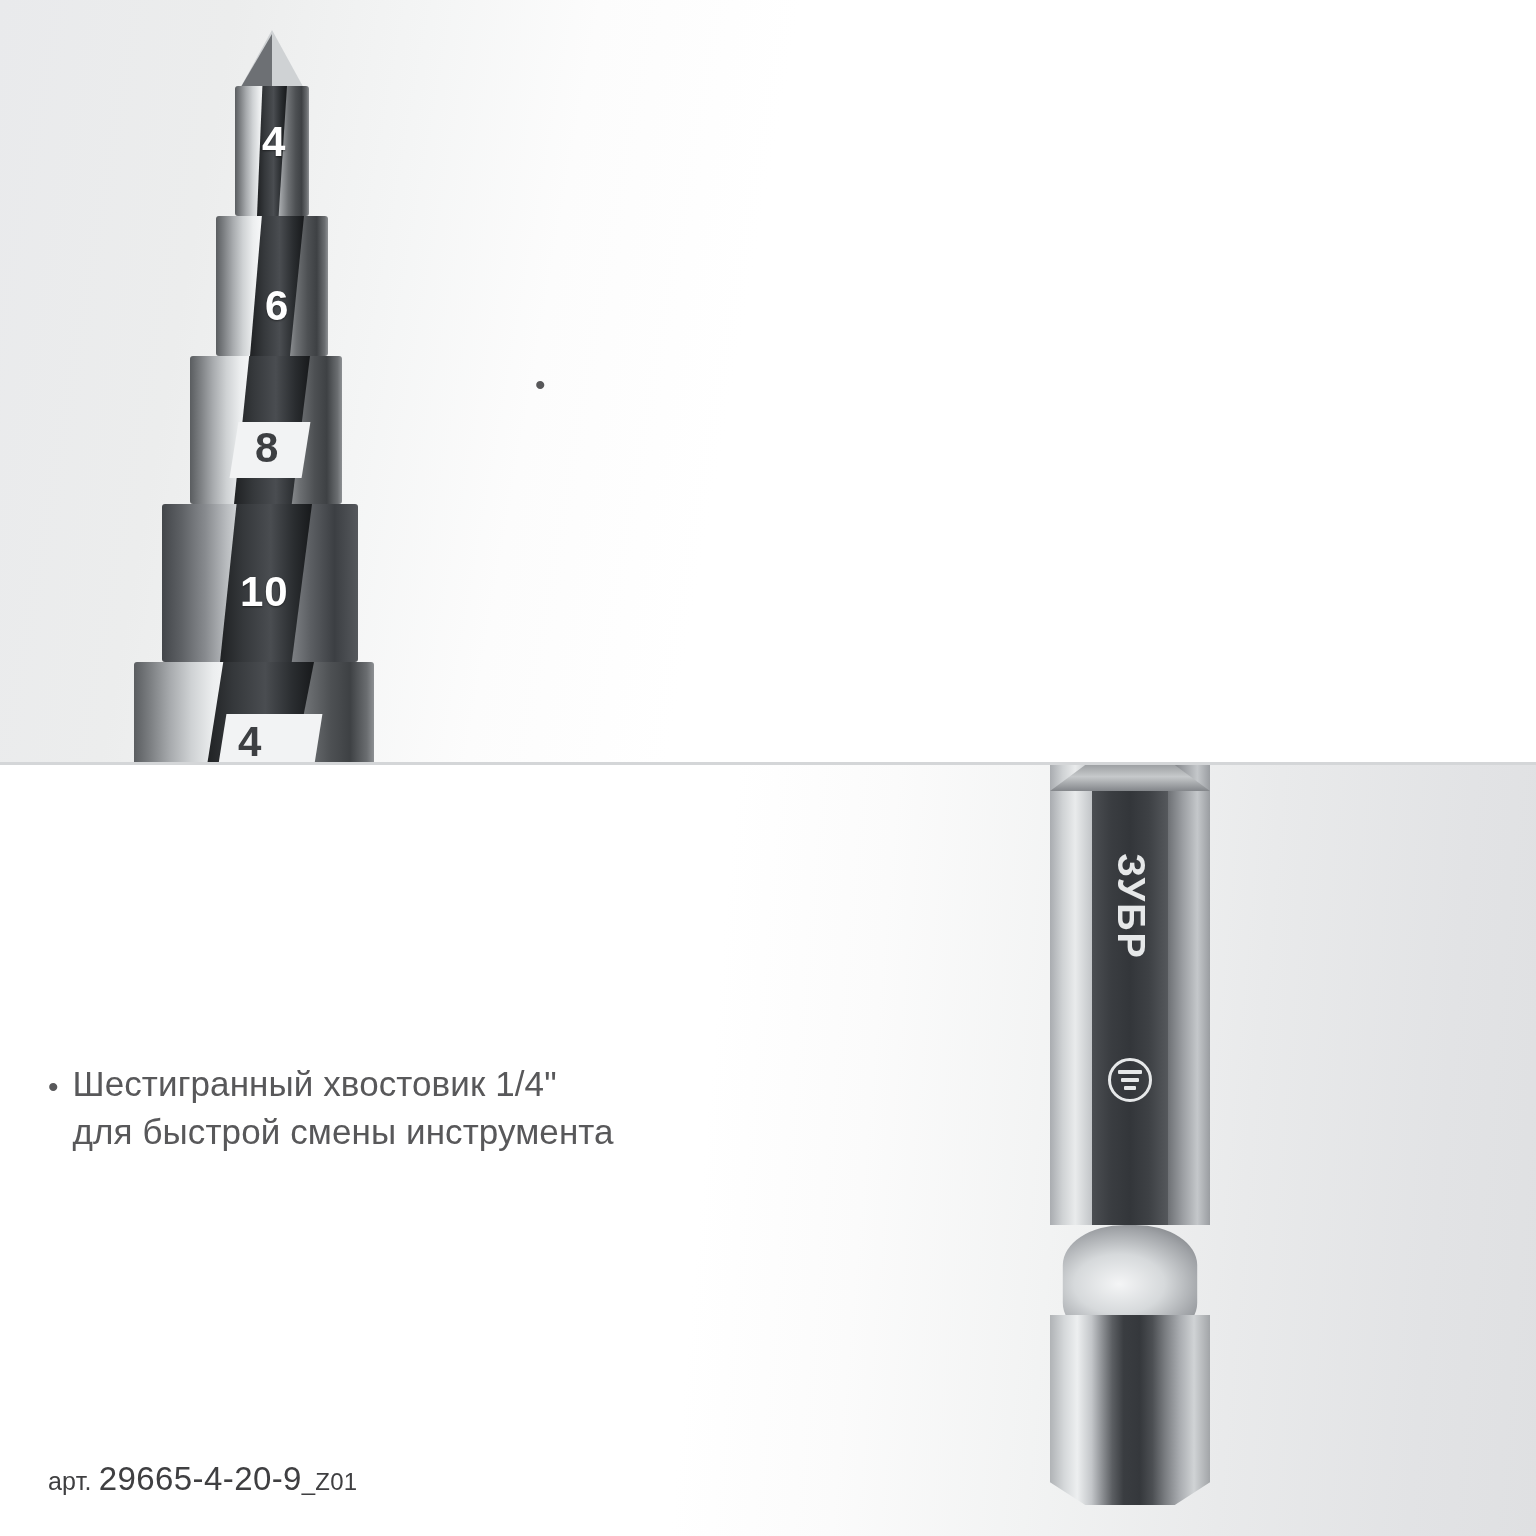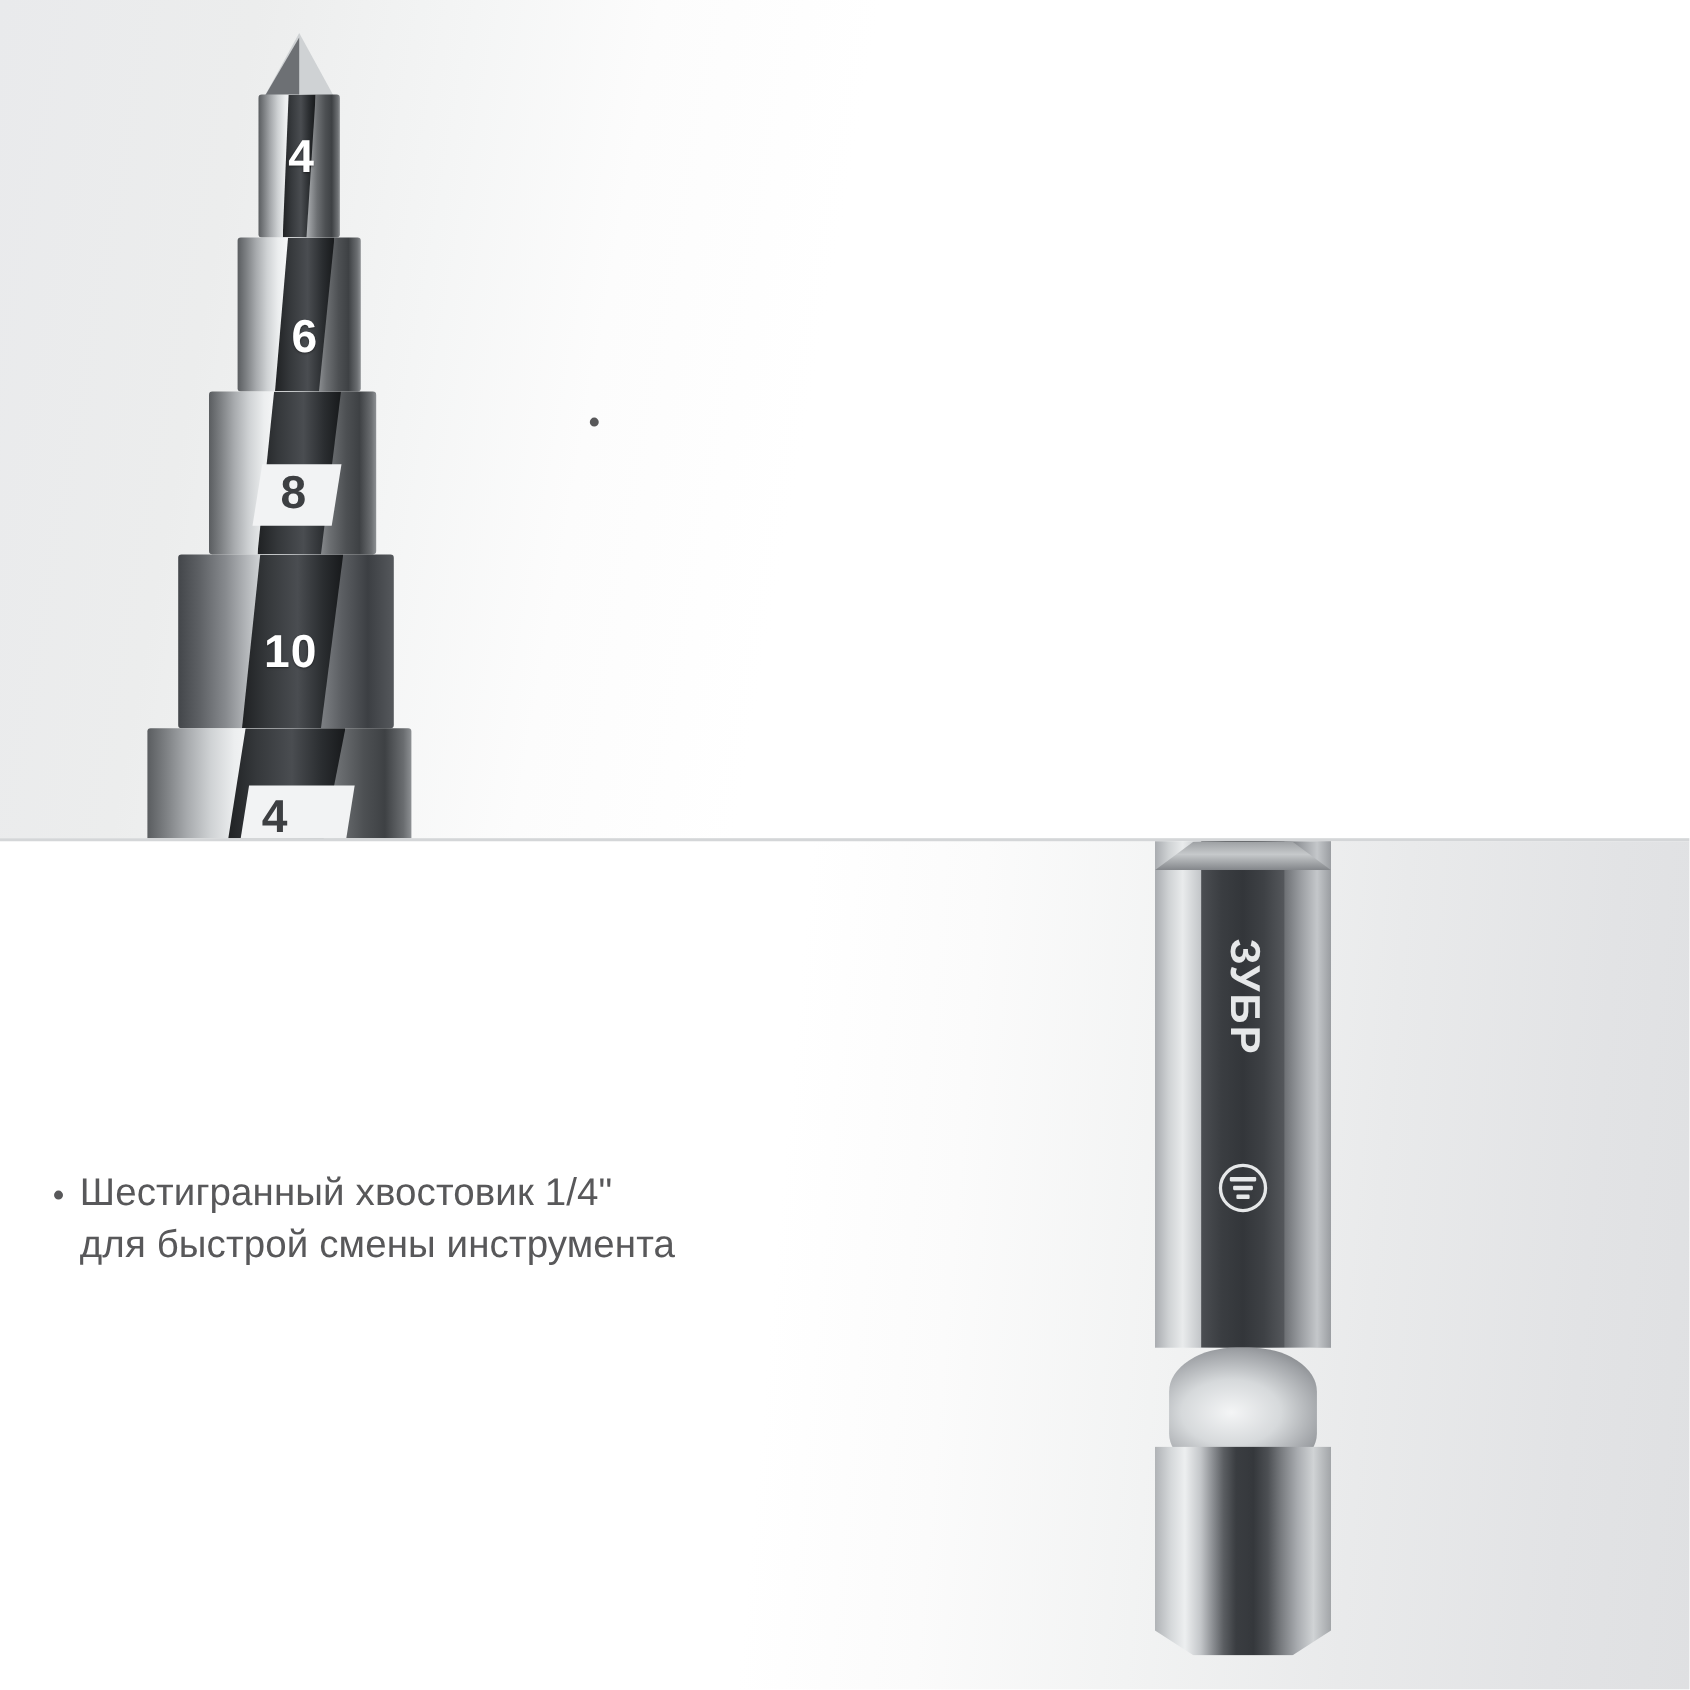--- a/index.html
+++ b/index.html
@@ -435,14 +435,18 @@
     <div class="shank-groove"></div>
     <div class="shank-lower"></div>
   </div>
 
   <div class="bullet-block" id="bullet-bottom">
     <span class="bullet-dot">•</span>
     <span class="bullet-text">Шестигранный хвостовик 1/4"
 для быстрой смены инструмента</span>
   </div>
 
+  <div class="article">
+    <span class="art-prefix">арт.</span>
+    <span class="art-code">29665-4-20-9</span><span class="art-suffix">_Z01</span>
+  </div>
 
 </div>
 
 </body></html>

